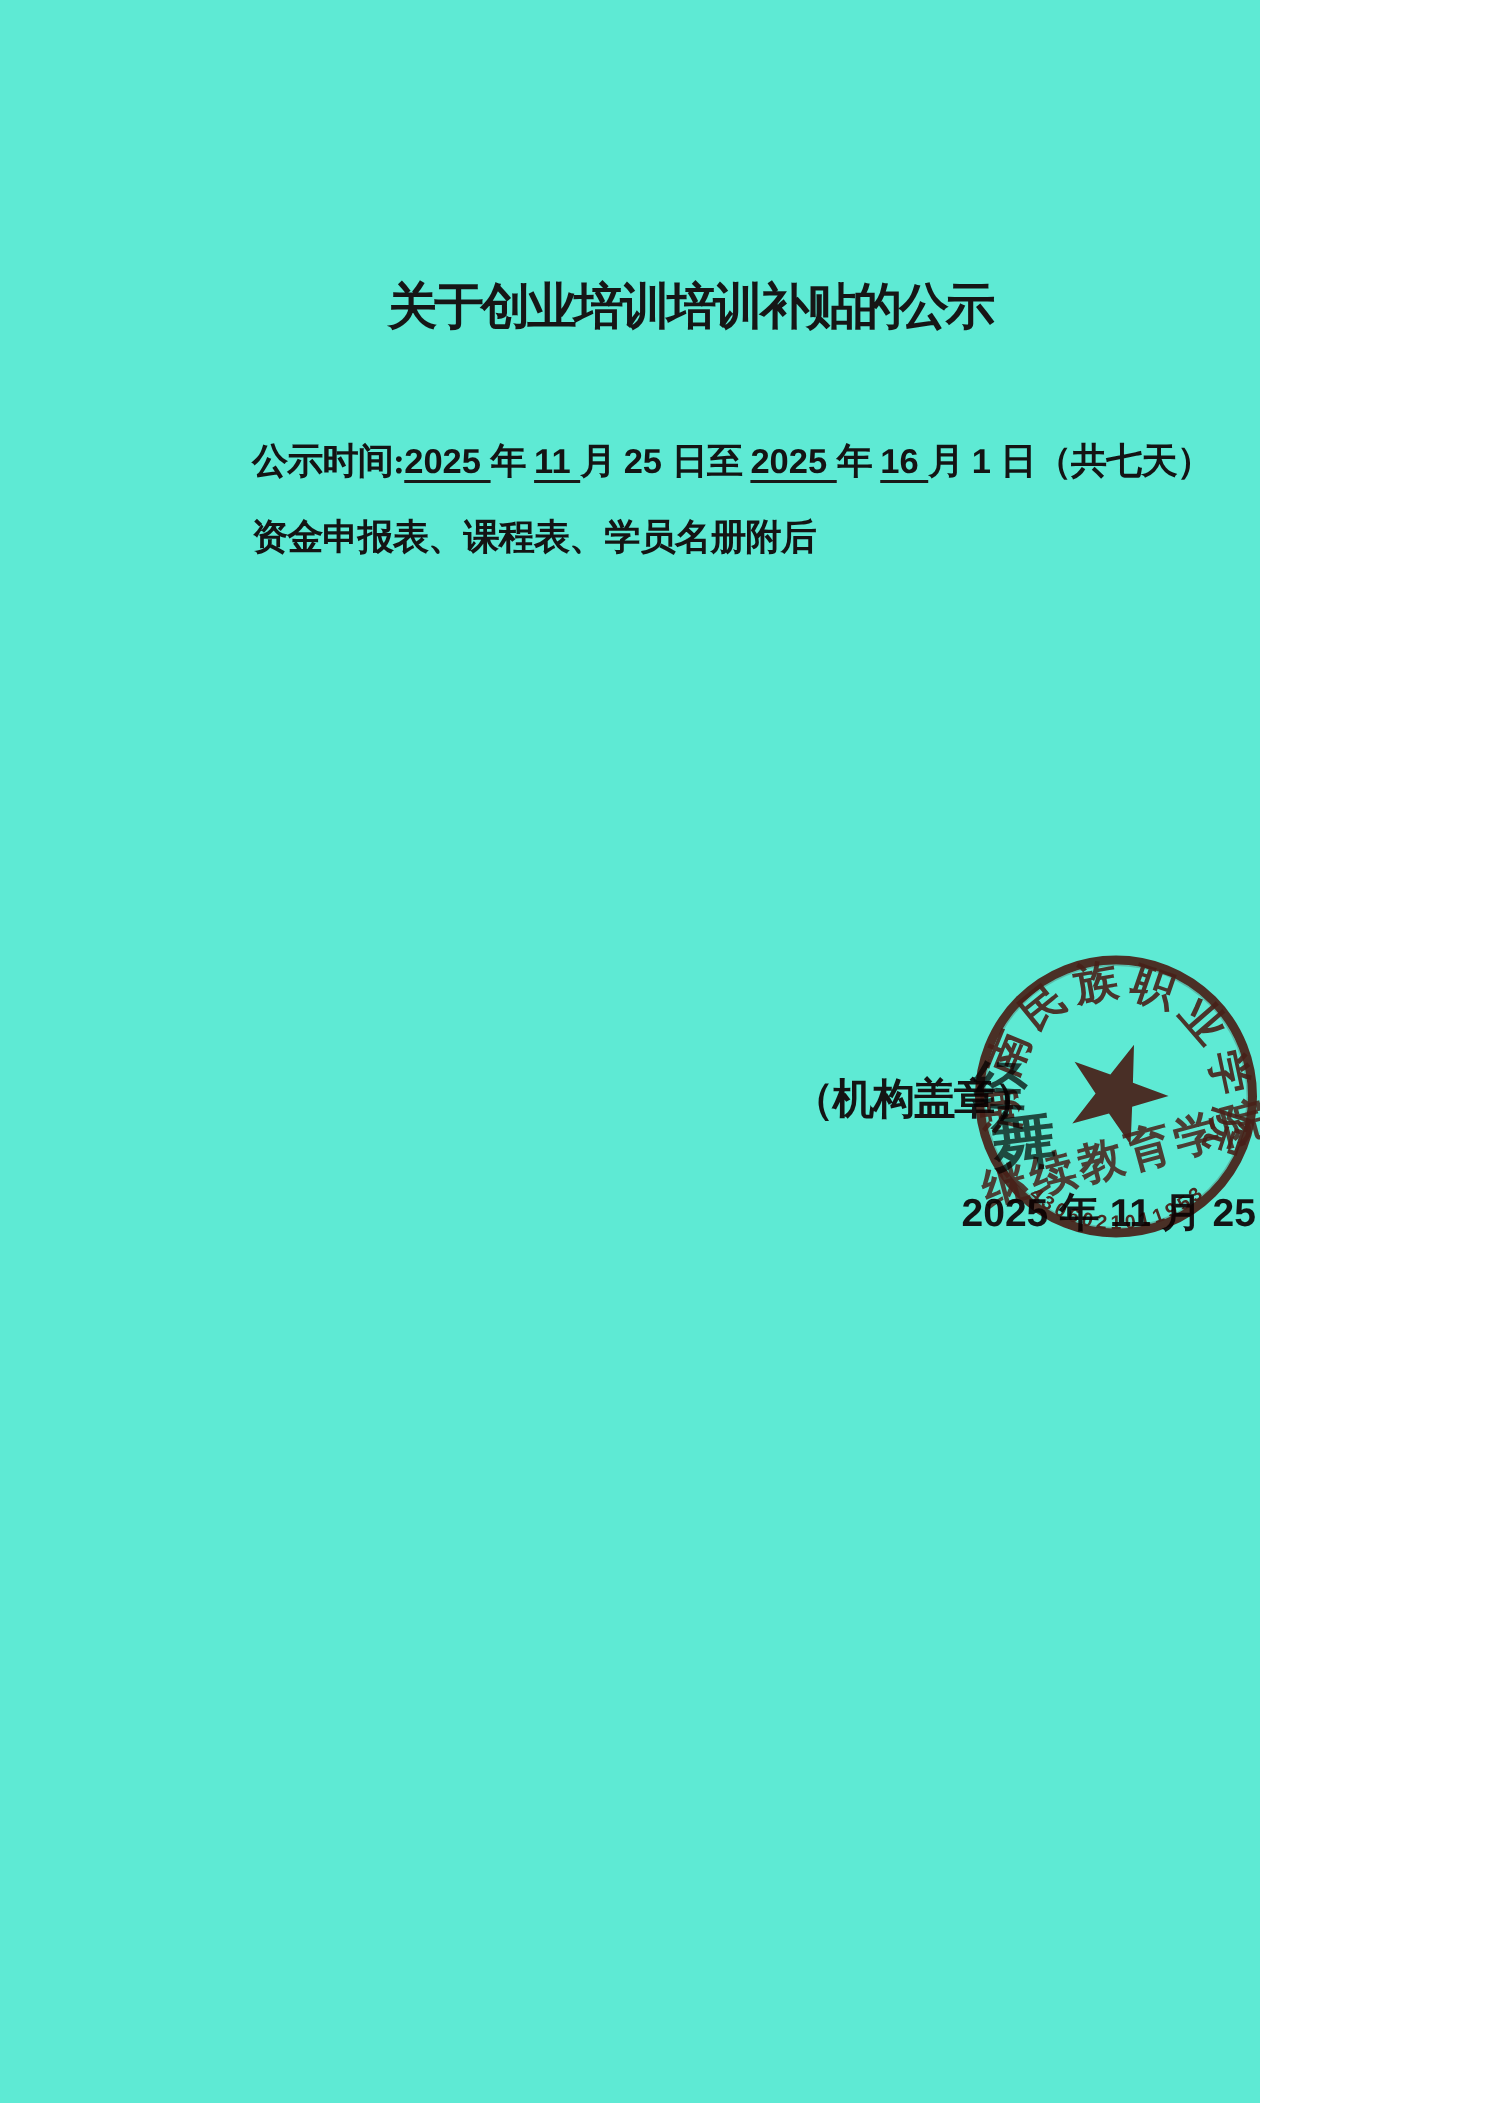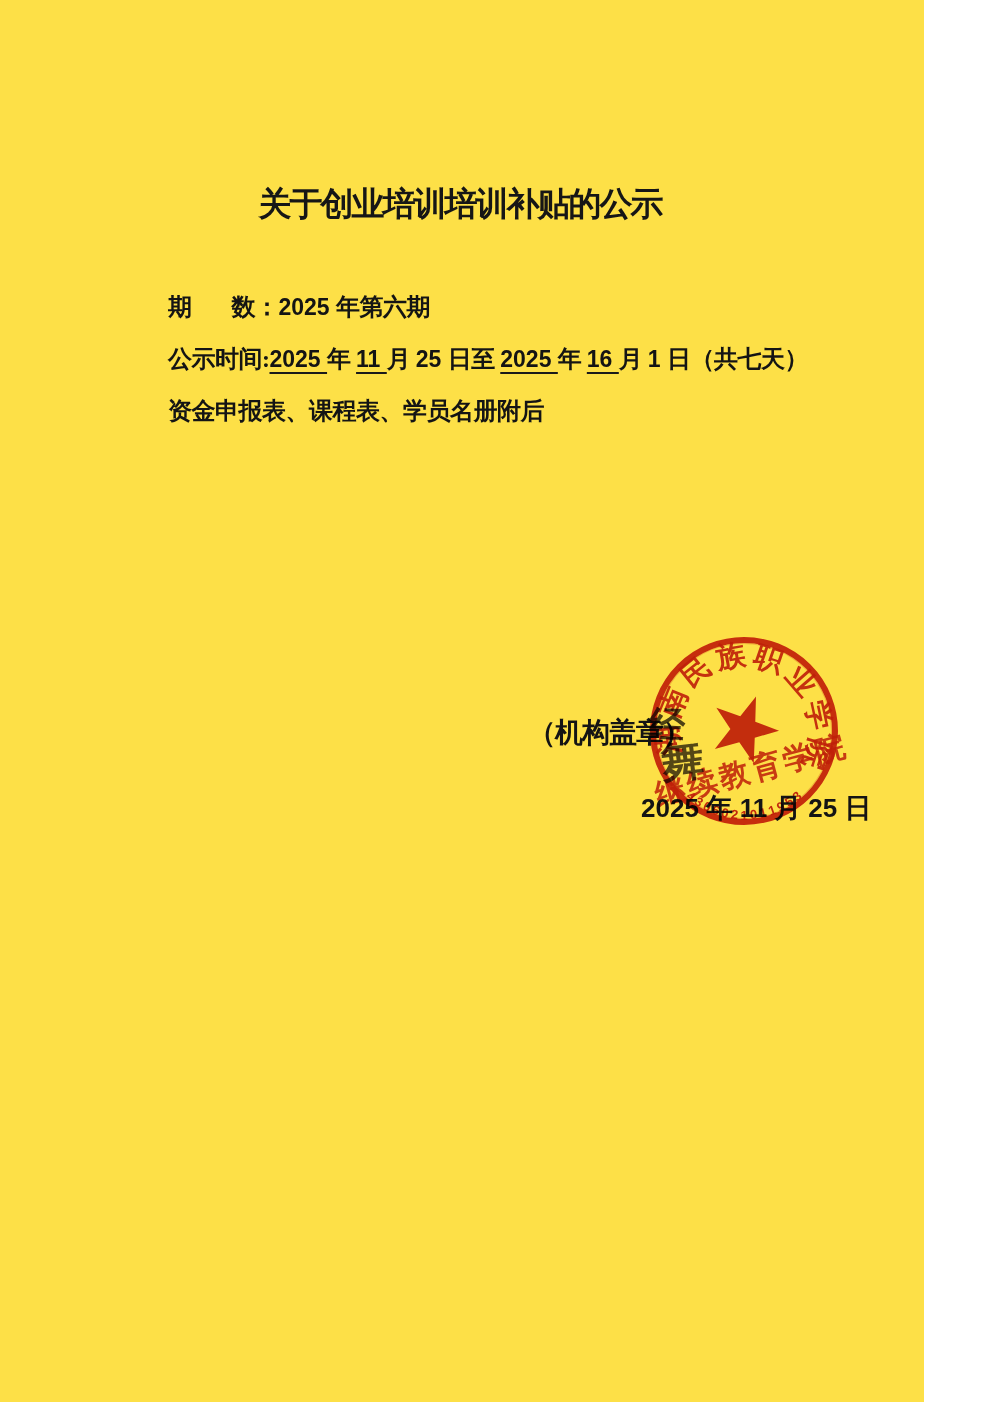--- a/index.html
+++ b/index.html
@@ -1,17 +1,17 @@
 <!DOCTYPE html>
 <html><head>
 <meta charset="utf-8">
 <style>
   html,body{margin:0;padding:0;background:#ffffff;}
   .page{
-    position:relative;width:924px;height:1402px;background:#fde047;overflow:hidden;
+    position:relative;width:840px;height:1402px;background:#5eead4;overflow:hidden;
     font-family:"Liberation Serif","DejaVu Serif",serif;color:#141414;
   }
   
   .title{
     position:absolute;left:160px;top:182px;width:600px;margin:0;
     text-align:center;font-size:33px;font-weight:700;letter-spacing:-2px;color:#161616;
     white-space:nowrap;
   }
   
   .body-block{position:absolute;left:168px;top:281px;}
@@ -67,23 +67,20 @@
 </style>
 </head>
 <body>
 
 <div class="page">
 
   <h1 class="title">关于创业培训培训补贴的公示</h1>
 
   <div class="body-block">
     <p class="line">
-      <span>期</span><span class="gap"></span><span>数：</span><span class="num pre">2025 </span><span>年第六期</span>
-    </p>
-    <p class="line">
       <span>公示时间:</span><span class="ul num pre">2025 </span><span class="pre">年 </span><span class="ul num pre">11 </span><span class="pre">月 </span><span class="num pre">25 </span><span class="pre">日至 </span><span class="ul num pre">2025 </span><span class="pre">年 </span><span class="ul num pre">16 </span><span class="pre">月 </span><span class="num pre">1 </span><span class="pre">日（共七天）</span>
     </p>
     <p class="line">资金申报表、课程表、学员名册附后</p>
   </div>
 
   <div class="seal-hint">（机构盖章）</div>
 
   <div class="date-line">
     <span class="num pre">2025 </span><span class="pre">年 </span><span class="num pre">11 </span><span class="pre">月 </span><span class="num pre">25 </span><span class="pre">日</span>
   </div>

